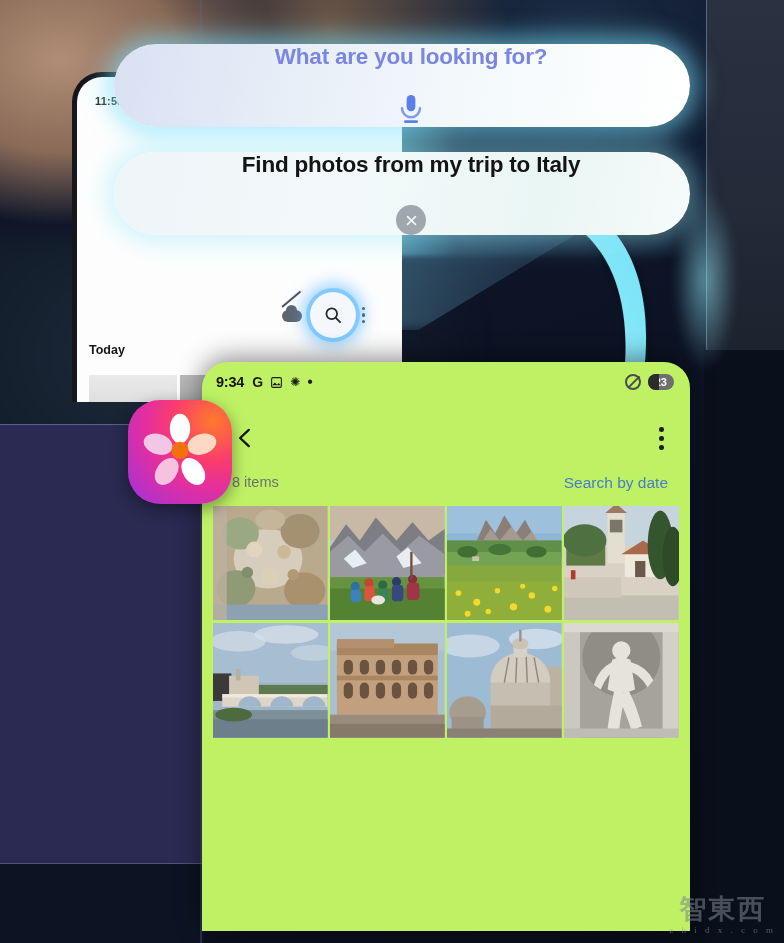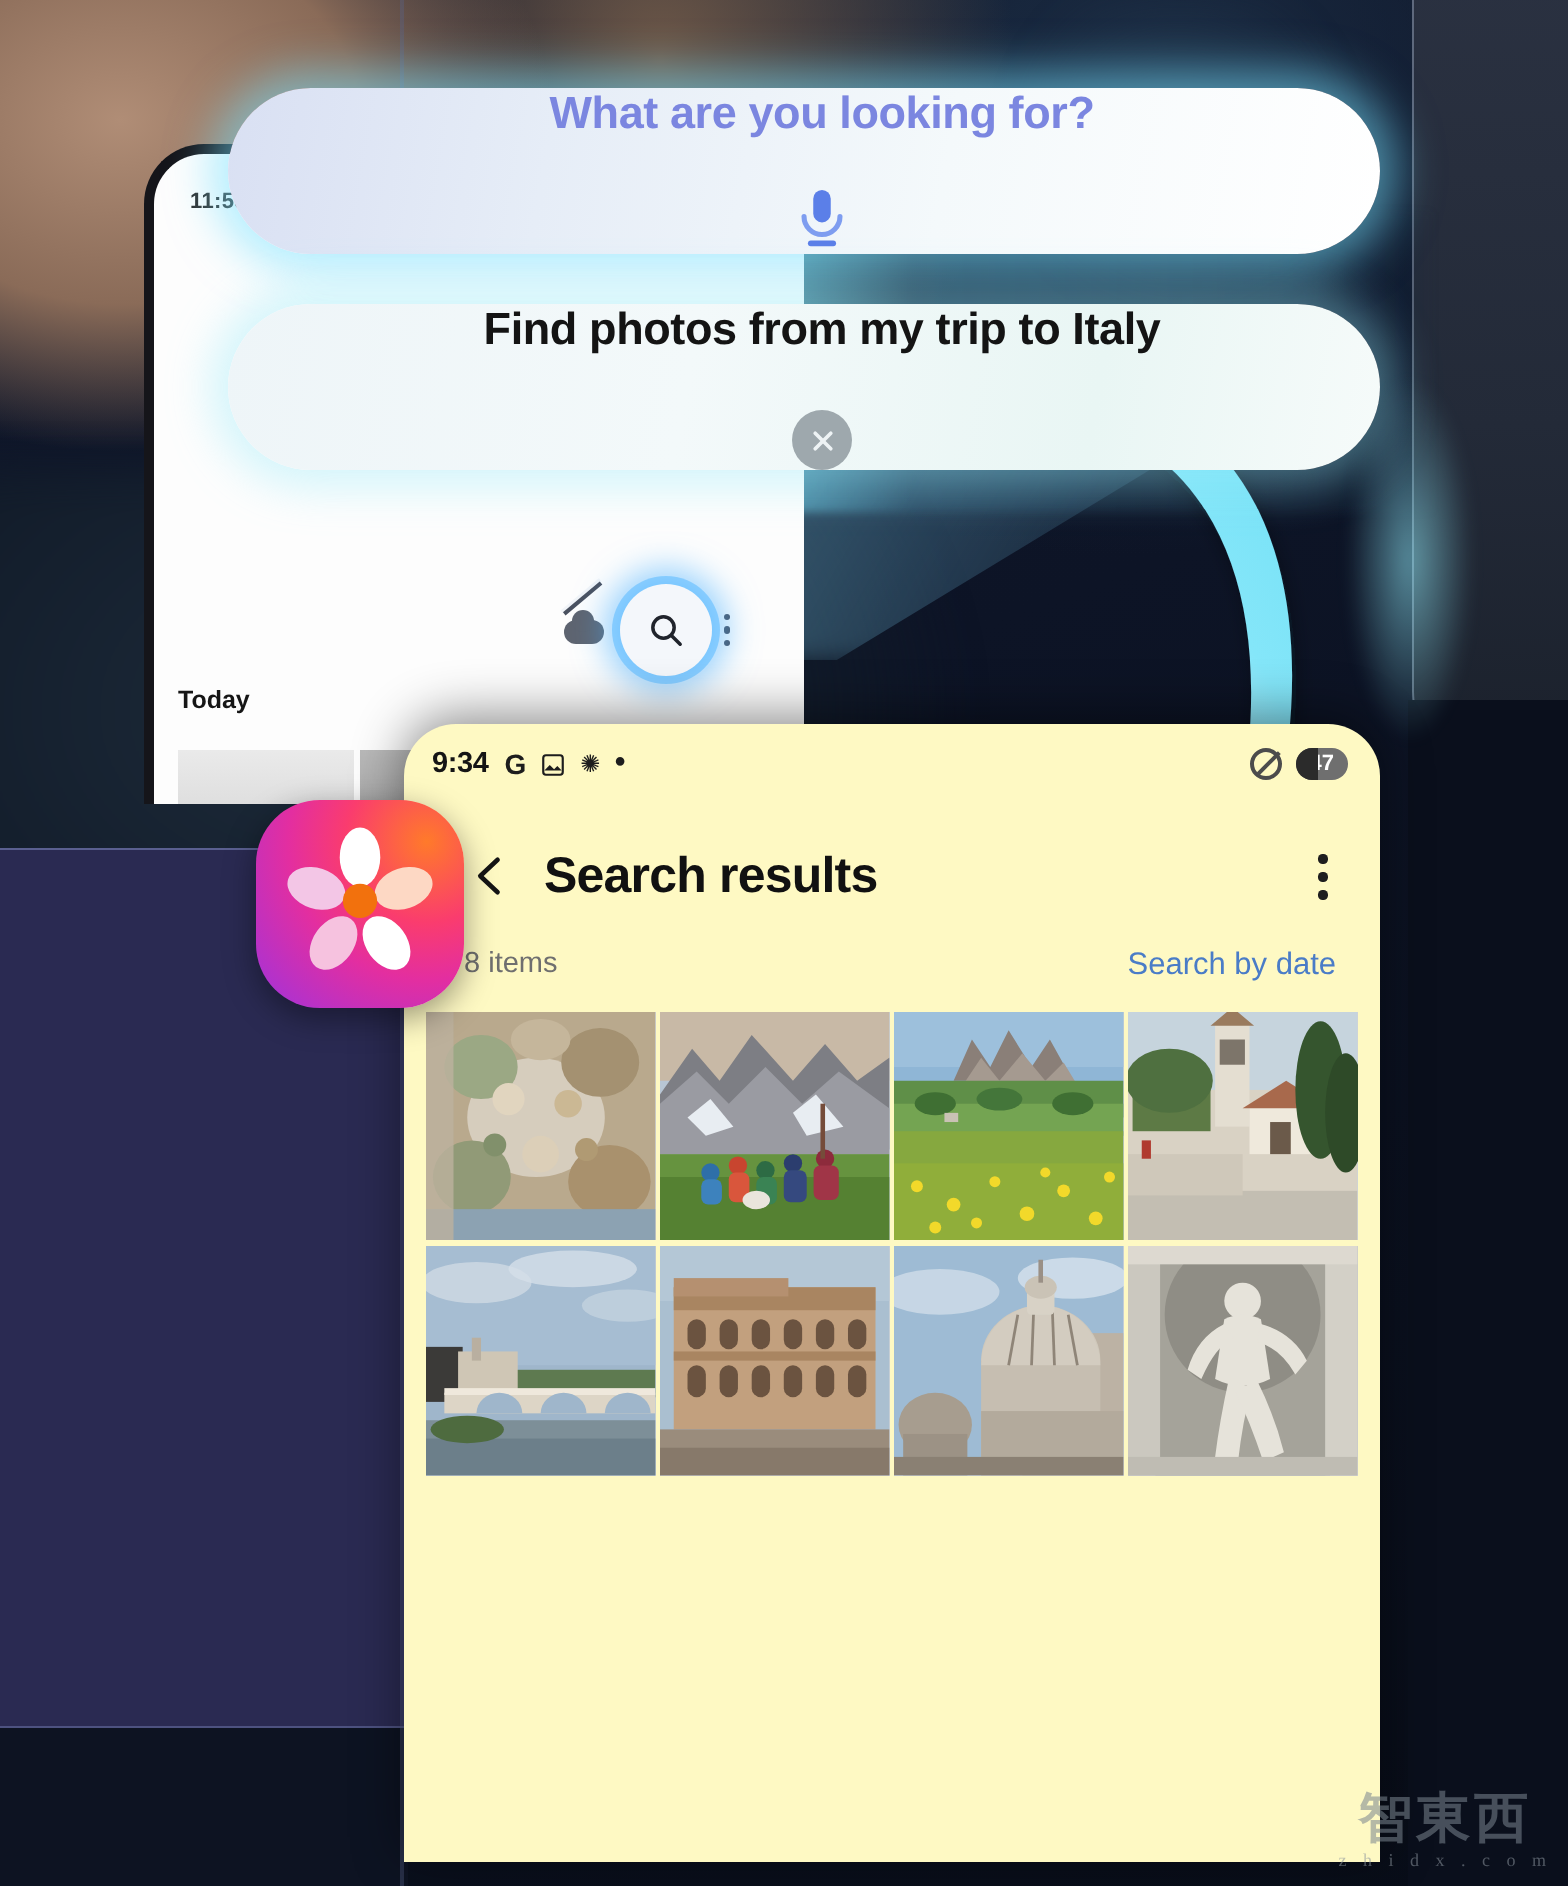--- a/index.html
+++ b/index.html
@@ -99,21 +99,21 @@
 
   
   #gallery-icon{ position:absolute; left:128px; top:400px; width:104px; height:104px; z-index:12;
     border-radius:32px;
     background:radial-gradient(circle at 82% 20%, #ff7a2a 0%, #fa3c6e 34%, #e32ea0 58%, #9e33dd 100%);
     box-shadow:0 5px 16px rgba(0,0,0,.4);
     display:flex; align-items:center; justify-content:center; }
 
   
   #results-card{ position:absolute; left:202px; top:362px; width:488px; height:569px; z-index:10;
-    background:#fef9c3; border-radius:26px 26px 0 0; overflow:hidden;
+    background:#bef264; border-radius:26px 26px 0 0; overflow:hidden;
     box-shadow:0 -4px 26px rgba(0,0,0,.45); }
   .statusbar{ height:30px; display:flex; align-items:center; padding:0 16px 0 14px; margin-top:5px; }
   .sb-time{ font-size:14.5px; font-weight:700; color:#151515; letter-spacing:-.2px; }
   .sb-icons{ display:flex; align-items:center; gap:7px; margin-left:8px; }
   .sb-icons span{ font-size:13px; color:#1d1d1d; line-height:1; display:inline-flex; align-items:center; }
   .sb-right{ margin-left:auto; display:flex; align-items:center; gap:7px; }
   .dnd{ width:16px; height:16px; border:2px solid #4c4c4c; border-radius:50%; position:relative; }
   .dnd:after{ content:""; position:absolute; left:-1px; top:5px; width:16px; height:2px; background:#4c4c4c; transform:rotate(-45deg); }
   .batt{ background:#6f6f6f; color:#fff; font-size:11px; font-weight:700; border-radius:9px;
      padding:1.5px 7px 2px; position:relative; }
@@ -237,29 +237,28 @@
         <svg width="13" height="13" viewBox="0 0 24 24" fill="none" stroke="#1d1d1d" stroke-width="2">
           <rect x="3" y="3" width="18" height="18" rx="2.5"></rect>
             <path d="M4 17l5-5 4 4 3-3 4 4" fill="#1d1d1d" stroke="none"></path>
         </svg>
       </span>
       <span style="font-size:12px;">✺</span>
       <span style="font-size:16px;line-height:0;">•</span>
     </div>
     <div class="sb-right">
       <div class="dnd"></div>
-      <div class="batt">47</div>
+      <div class="batt">23</div>
     </div>
   </div>
 
   <div class="card-header">
     <svg class="back-chevron" viewBox="0 0 24 24" fill="none" stroke="#151515" stroke-width="2.1" stroke-linecap="round" stroke-linejoin="round">
       <polyline points="15.5,4.5 7.5,12 15.5,19.5"></polyline>
     </svg>
-    <div class="card-title">Search results</div>
     <div class="hdr-kebab">
         <i></i>
         <i></i>
         <i></i>
       </div>
   </div>
 
   <div class="subrow">
     <div class="items-count">8 items</div>
     <div class="group-link">Search by date</div>

